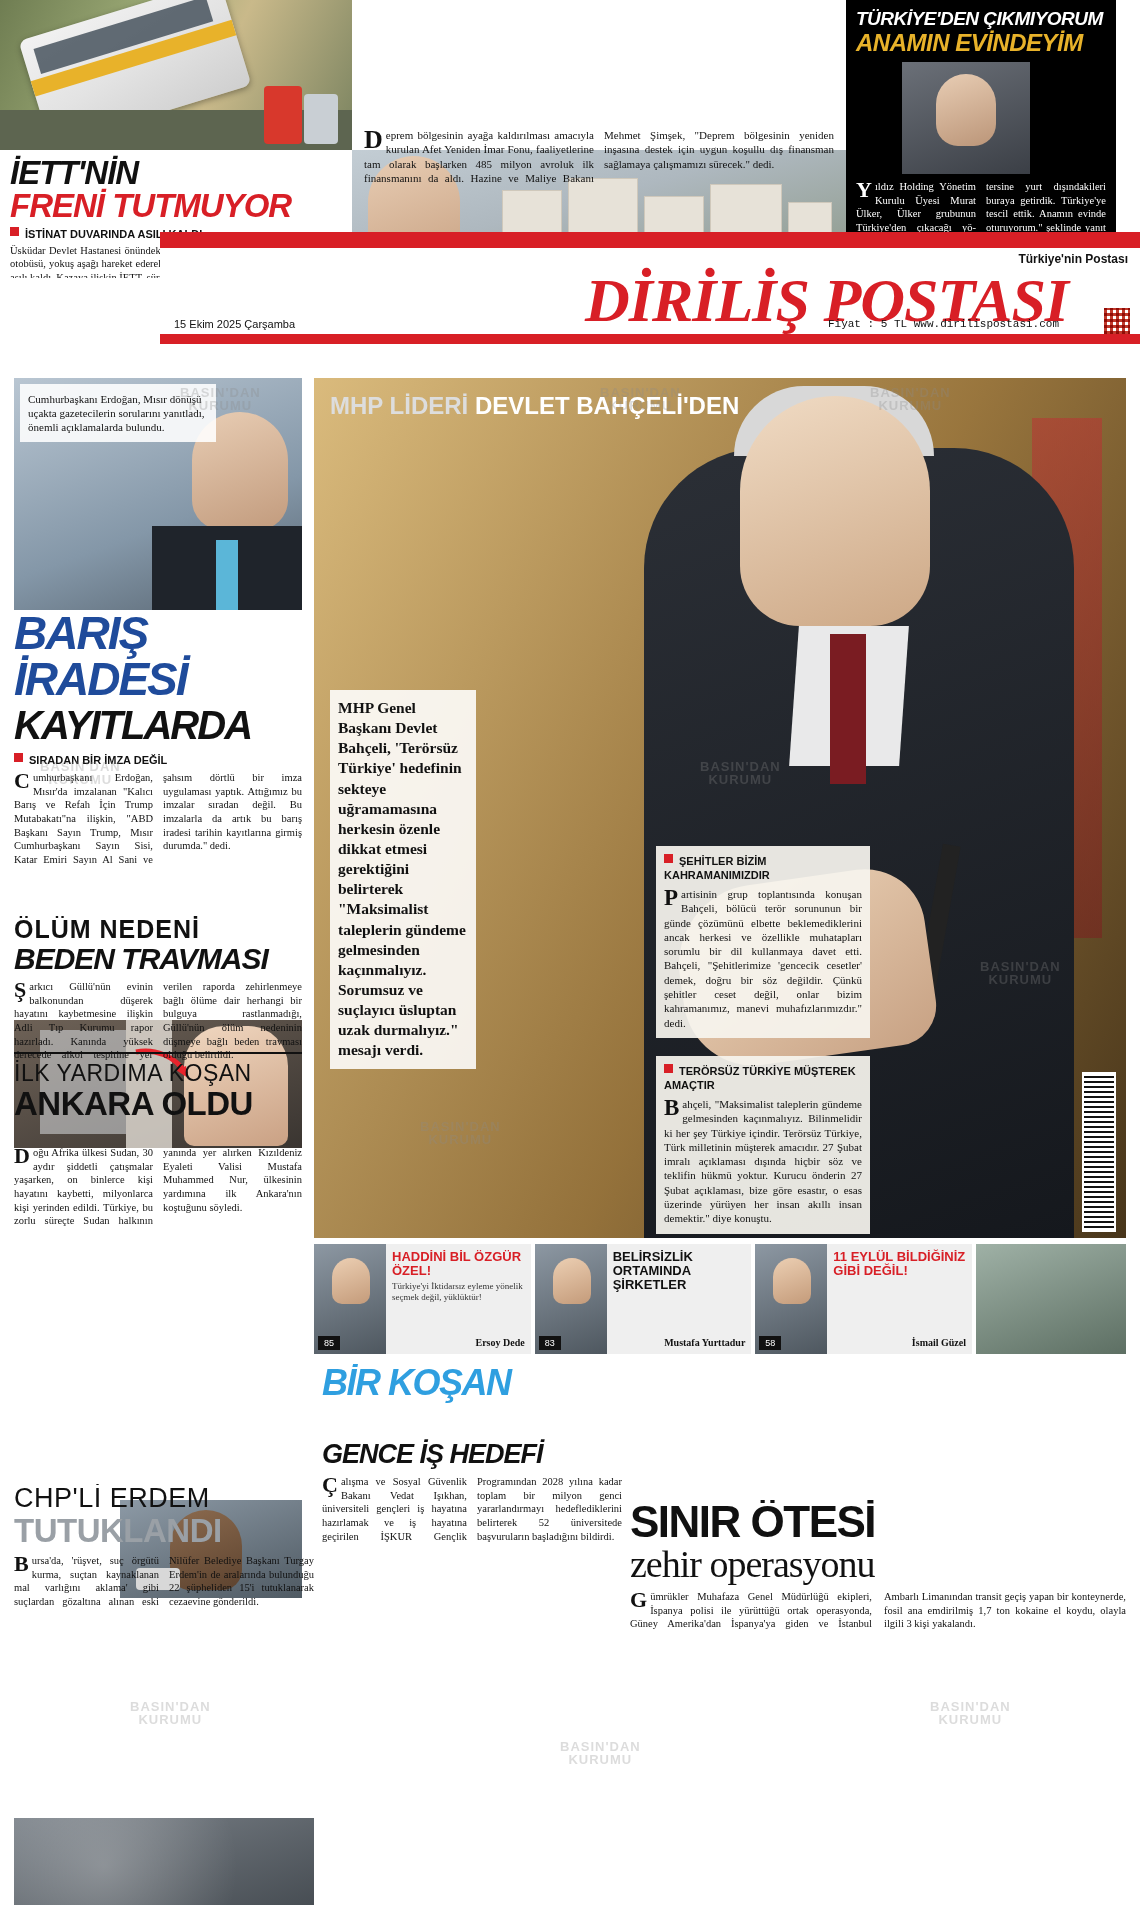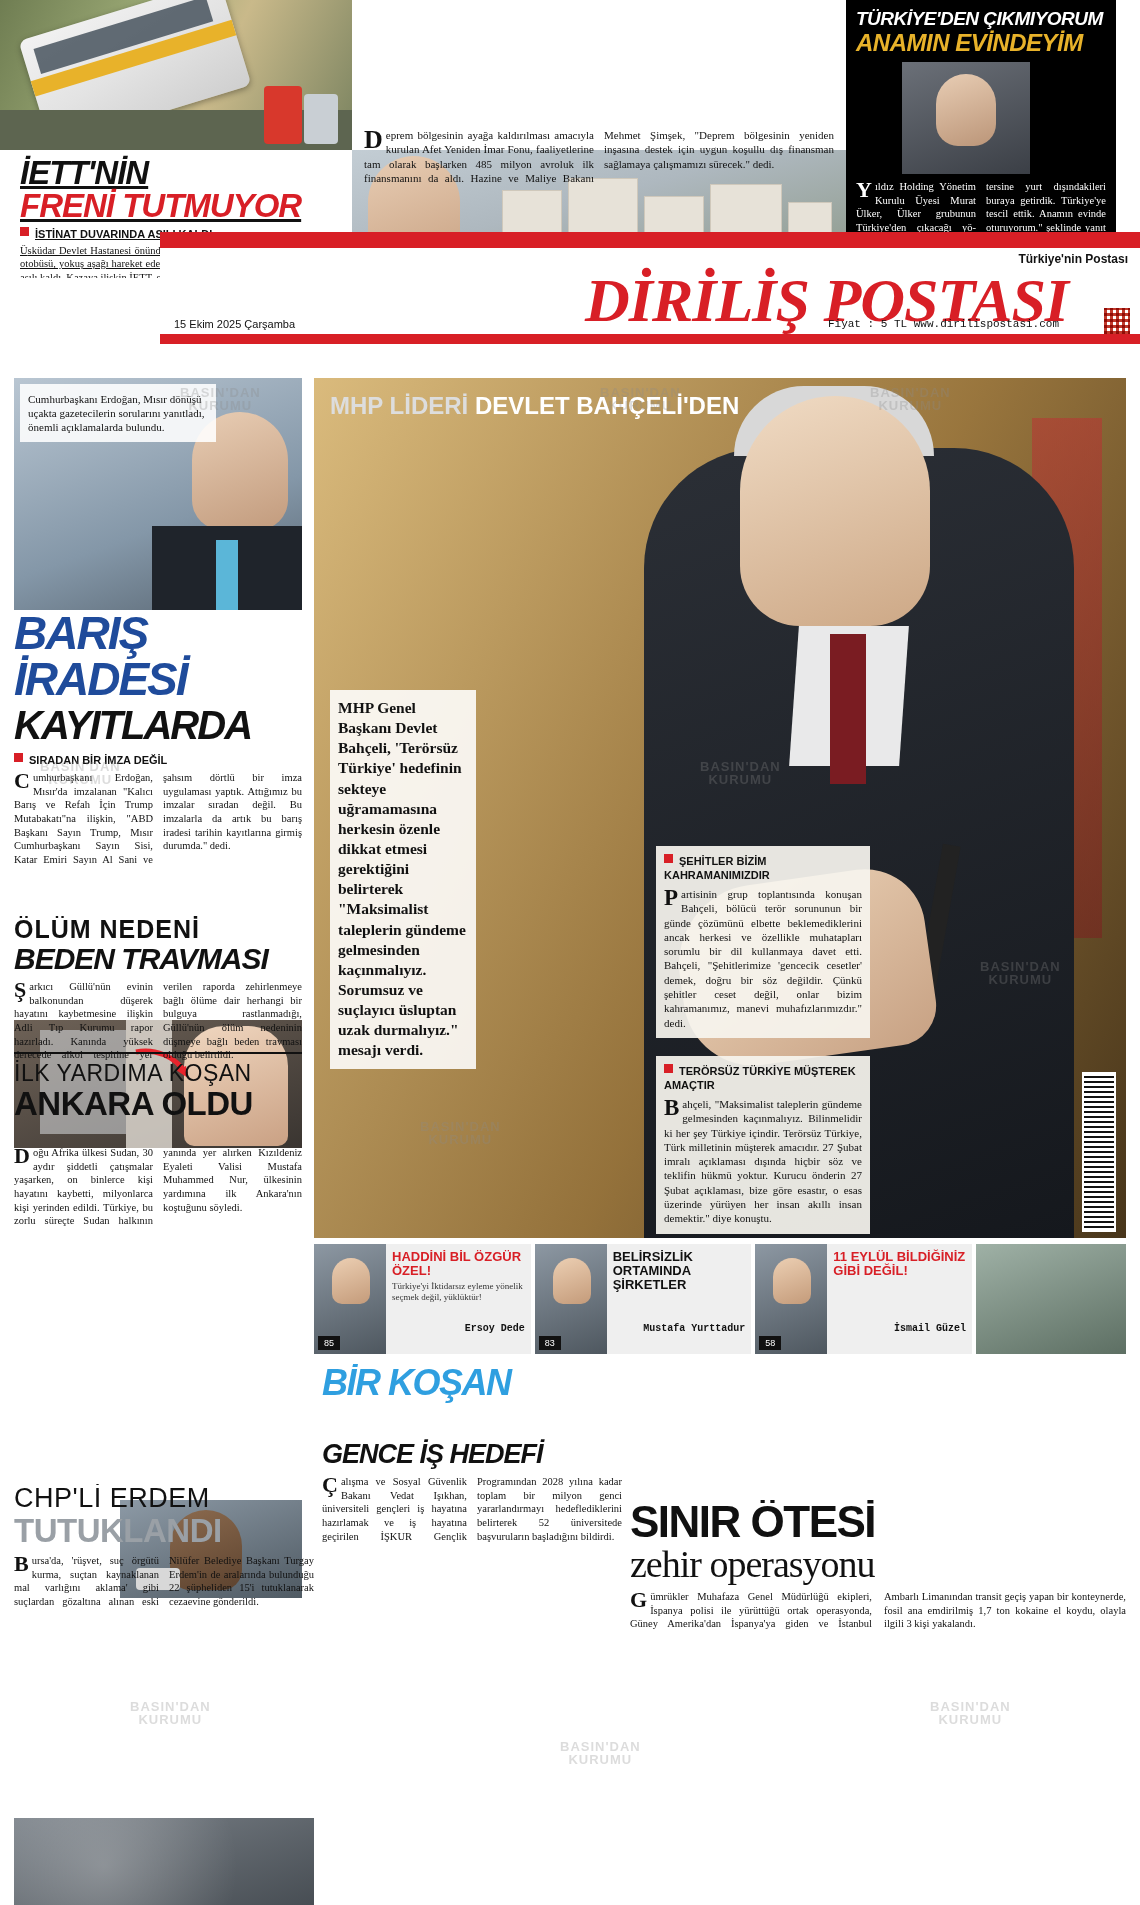--- a/index.html
+++ b/index.html
@@ -27,22 +27,22 @@
     background:linear-gradient(115deg,#6f7d52 0%,#9aa874 35%,#c9b98a 60%,#7a8360 100%); }
   #iett-photo .bus { position:absolute; left:30px; top:8px; width:210px; height:110px;
     background:linear-gradient(165deg,#f2f2f2 0%,#e3e3e3 50%,#cfcfcf 100%);
     transform:rotate(-17deg); border-radius:8px; box-shadow:0 2px 6px rgba(0,0,0,.35); }
   #iett-photo .bus-stripe { position:absolute; left:0; top:42px; width:100%; height:16px; background:#e8b22a; }
   #iett-photo .bus-win { position:absolute; left:12px; top:12px; width:180px; height:26px; background:#3d4a55; opacity:.8;}
   #iett-photo .wall { position:absolute; left:0; bottom:0; width:100%; height:40px; background:#5d6550; }
   #iett-photo .fire { position:absolute; right:50px; bottom:6px; width:38px; height:58px; background:#d8382c; border-radius:4px;}
   #iett-photo .fire2 { position:absolute; right:14px; bottom:6px; width:34px; height:50px; background:#c9cfd4; border-radius:4px;}
 
-  #iett-head { left:10px; top:150px; width:352px; height:128px; padding:6px 10px 0 10px;
-    background:#ffffff;text-decoration:underline; }
+  #iett-head { left:0; top:150px; width:352px; height:128px; padding:6px 10px 0 10px;
+    background:#ffffff; }
   #iett-head .l1 { font-family:"Liberation Sans", sans-serif; font-weight:bold; font-style:italic;
     font-size:33px; line-height:33px; letter-spacing:-1px; }
   #iett-head .l2 { font-family:"Liberation Sans", sans-serif; font-weight:bold; font-style:italic;
     font-size:33px; line-height:34px; letter-spacing:-1px; color:#d81f26; }
   #iett-head .sub { font-family:"Liberation Sans", sans-serif; font-weight:bold; font-size:11px;
     margin-top:4px; }
   #iett-head .txt { margin-top:4px; font-size:10.5px; line-height:1.28; text-align:justify; }
 
   #afet-photo { left:352px; top:0; width:494px; height:118px;
     background:linear-gradient(165deg,#c3cdd4 0%,#aeb8bf 45%,#8e9a8a 100%); }
@@ -184,21 +184,21 @@
   .promo-card { position:relative; flex:1; background:#efefef; display:flex; overflow:hidden;}
   .promo-card .ph { width:72px; background:linear-gradient(160deg,#8d98a3 0%,#4e575f 100%); position:relative;}
   .promo-card .ph .f { position:absolute; left:18px; top:14px; width:38px; height:46px;
     background:linear-gradient(160deg,#eccfb3 0%,#c49b7a 100%); border-radius:19px 19px 10px 10px;}
   .promo-card .ph .badge { position:absolute; left:4px; bottom:4px; width:22px; height:14px; background:#111; color:#fff;
     font-family:"Liberation Sans", sans-serif; font-size:9px; text-align:center; line-height:14px;}
   .promo-card .body { flex:1; padding:6px 6px 0 6px; }
   .promo-card .t1 { font-family:"Liberation Sans", sans-serif; font-weight:bold; font-size:13px; line-height:14px;}
   .promo-card .t1.red { color:#d81f26; }
   .promo-card .t2 { font-size:9px; line-height:1.25; margin-top:3px; color:#333;}
-  .promo-card .name { position:absolute; right:6px; bottom:20px; font-family:Liberation Mono, monospace;
+  .promo-card .name { position:absolute; right:6px; bottom:6px; font-family:Liberation Serif, serif;
     font-weight:bold; font-size:10px;}
   .promo-card.last { background:linear-gradient(160deg,#9fb1a6 0%,#5d6f63 100%); }
 
   
   #chp-photo { left:14px; top:1360px; width:300px; height:120px;
     background:linear-gradient(160deg,#7e858c 0%,#3e444a 100%); }
   #chp-photo .bokeh { position:absolute; inset:0; background:radial-gradient(circle at 30% 40%,rgba(255,255,255,.25),transparent 60%);}
   #chp { left:14px; top:1484px; width:300px; }
   #chp .l1 { font-family:"Liberation Sans", sans-serif; font-weight:normal; font-size:27px; line-height:29px; letter-spacing:0.5px;}
   #chp .l2 { font-family:"Liberation Sans", sans-serif; font-weight:bold; font-size:33px; line-height:35px; color:#9aa0a6; letter-spacing:-0.5px;}

